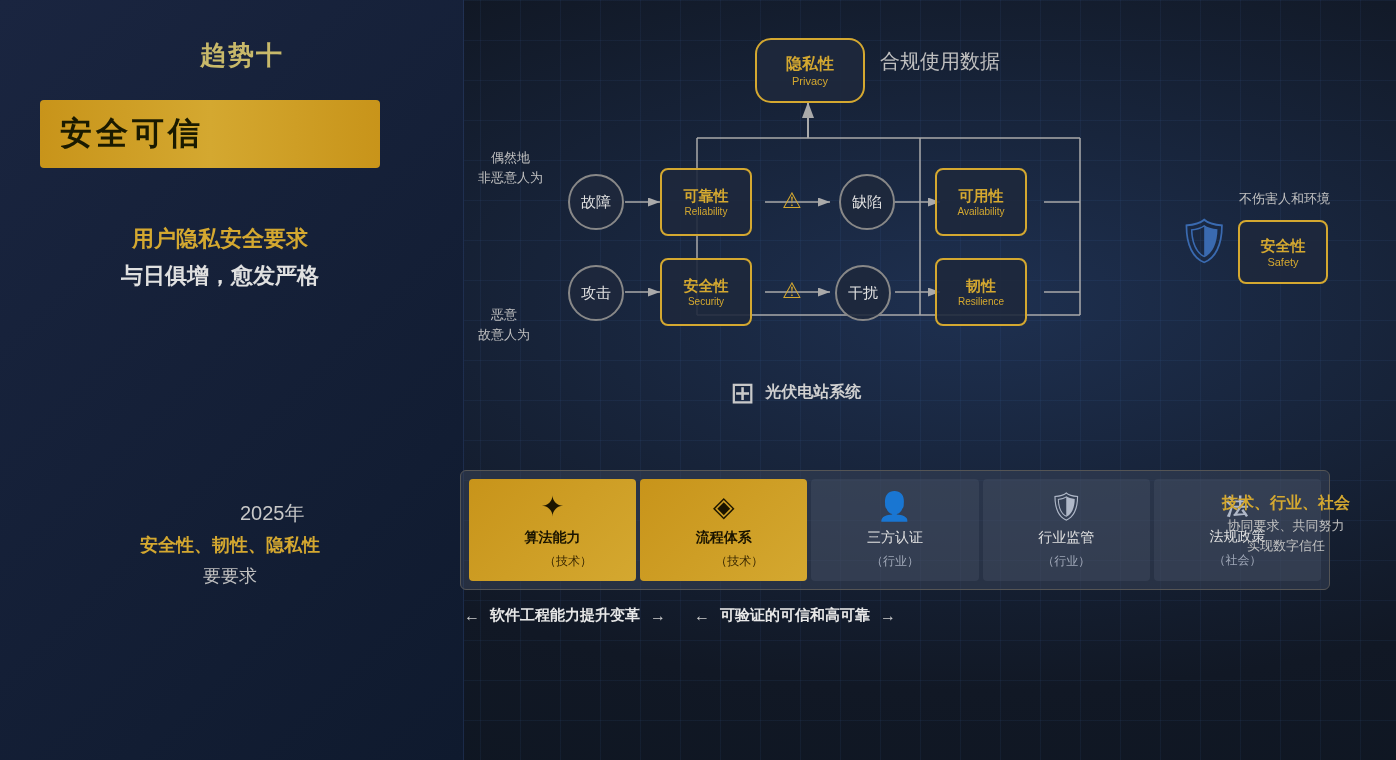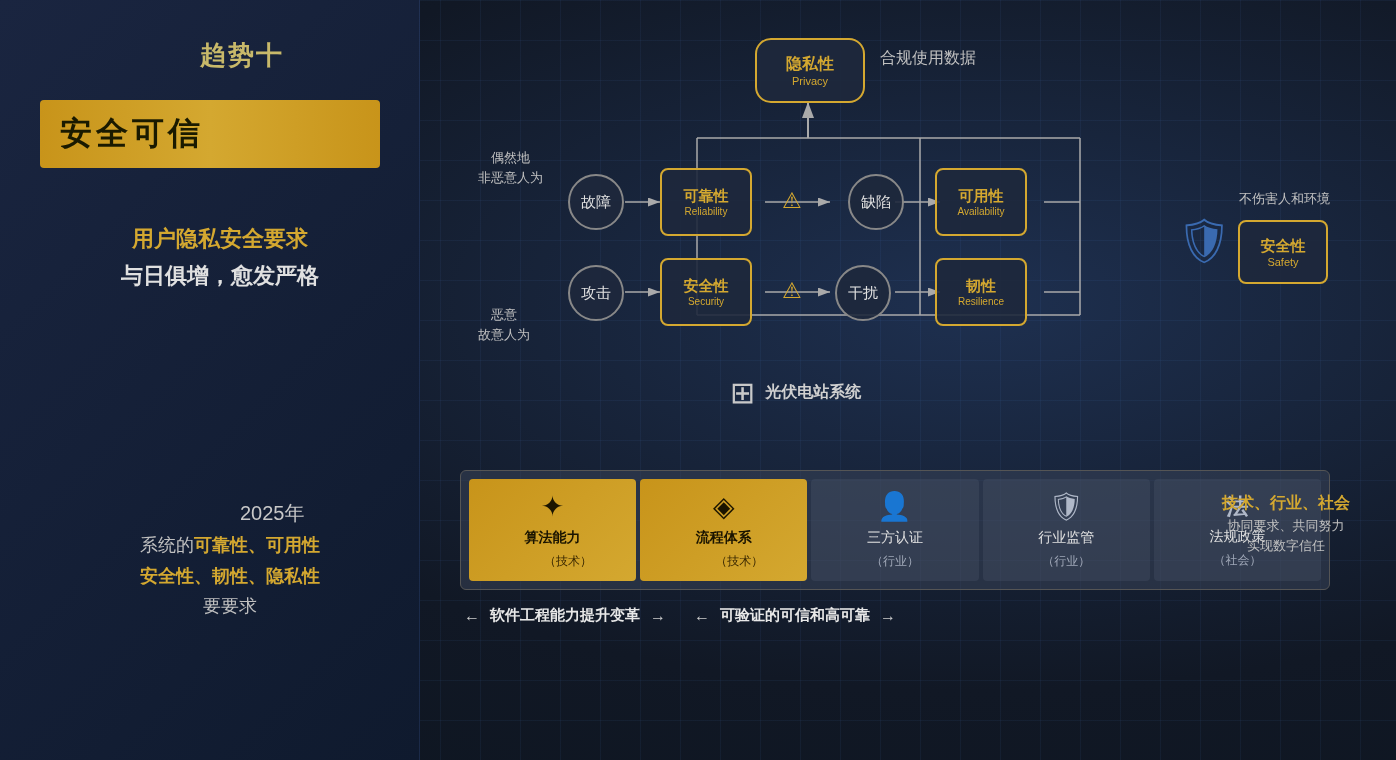--- a/index.html
+++ b/index.html
@@ -26,21 +26,21 @@
       background-image:
         linear-gradient(rgba(100,160,255,0.06) 1px, transparent 1px),
         linear-gradient(90deg, rgba(100,160,255,0.06) 1px, transparent 1px);
       background-size: 40px 40px;
     }
 
     
     .left-panel {
       position: absolute;
       left: 0; top: 0;
-      width: 420px;
+      width: 464px;
       height: 760px;
       background: linear-gradient(135deg, #1a2540 0%, #0f1a2e 100%);
       border-right: 1px solid rgba(100,160,255,0.1);
     }
 
     
     .trend-label {
       position: absolute;
       top: 38px;
       left: 200px;
@@ -134,21 +134,21 @@
       justify-content: center;
     }
     .privacy-box .zh { color: #d4a830; font-size: 16px; font-weight: bold; }
     .privacy-box .en { color: #d4a830; font-size: 11px; }
 
     .privacy-caption {
       position: absolute;
       top: 18px;
       left: 420px;
       color: #c0c0c0;
-      font-size: 16px;
+      font-size: 20px;
     }
 
     
     .left-label-top {
       position: absolute;
       top: 120px;
       left: 20px;
       color: #c0c0c0;
       font-size: 13px;
       line-height: 1.5;
@@ -364,23 +364,20 @@
       <span class="highlight">用户隐私安全要求</span>
     </div>
     <div>
       <span class="normal">与日俱增，愈发严格</span>
     </div>
   </div>
 
   <div class="year-label">2025年</div>
 
   <div class="sub-desc">
-    <div>
-      <span>系统的</span><span class="highlight">可靠性、可用性</span>
-    </div>
     <div>
       <span class="highlight">安全性、韧性、隐私性</span>
     </div>
     <div>
       <span>要要求</span>
     </div>
   </div>
 
 </div>
 
@@ -460,21 +457,21 @@
     </div>
 
     <div class="diag-box" style="top:228px;left:200px;">
       <span class="zh">安全性</span>
       <span class="en">Security</span>
     </div>
 
     <div class="warn-icon" style="top:158px;left:322px;">⚠</div>
     <div class="warn-icon" style="top:248px;left:322px;">⚠</div>
 
-    <div class="diag-circle" style="top:144px;left:388px;">
+    <div class="diag-circle" style="top:144px;left:379px;">
       <span>缺陷</span>
     </div>
 
     <div class="diag-circle" style="top:235px;left:375px;">
       <span>干扰</span>
     </div>
 
     <div class="diag-box" style="top:228px;left:475px;">
       <span class="zh">韧性</span>
       <span class="en">Resilience</span>

